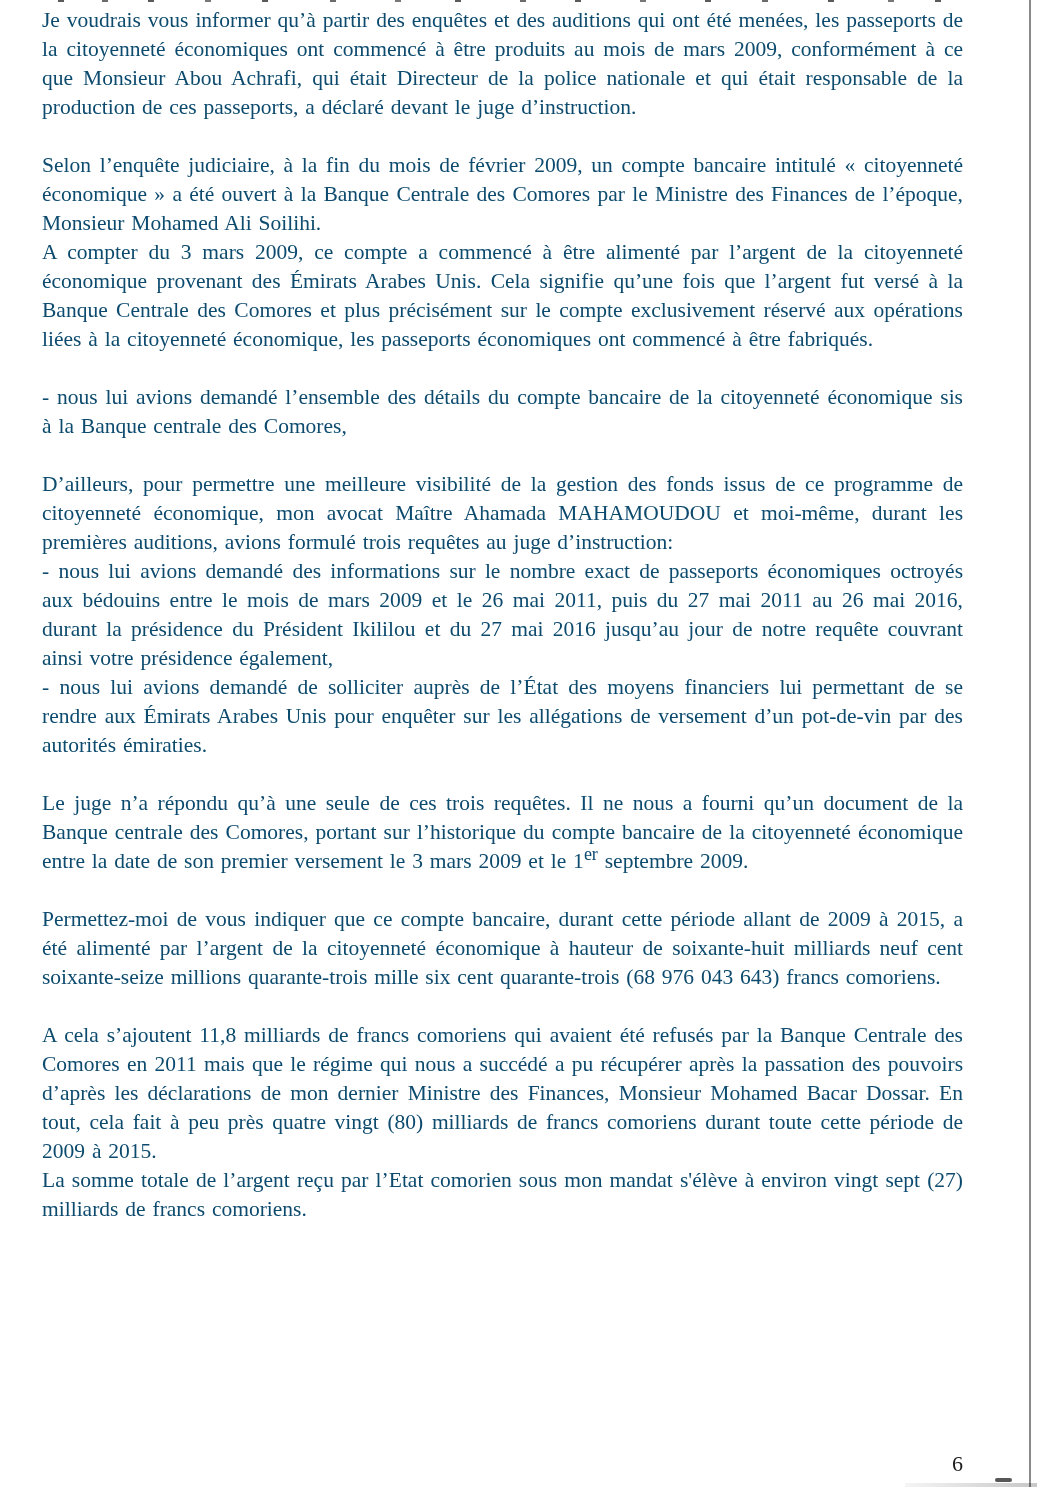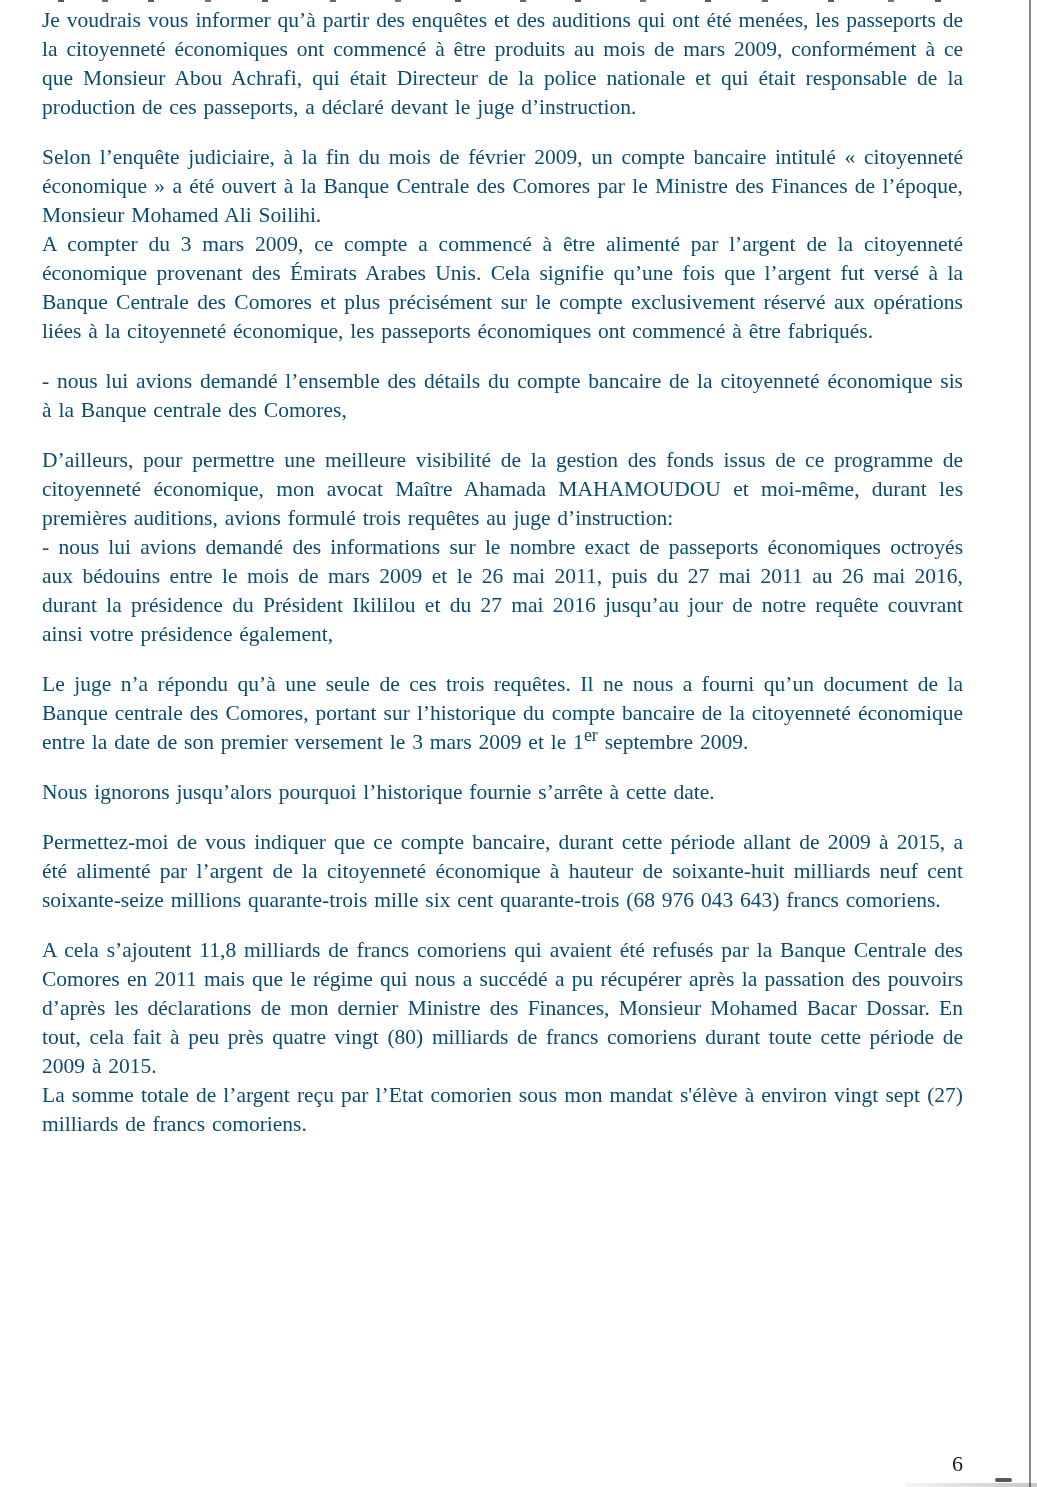--- a/index.html
+++ b/index.html
@@ -15,21 +15,21 @@
     position: absolute;
     top: 6px; left: 42px;
     width: 921px;
     font-size: 21.5px;
     line-height: 29px;
     color: #0c4a6e;
     text-align: justify;
     word-spacing: 1.5px;
   }
   .content p { margin: 0; }
-  .content p.gap { margin-top: 21px; }
+  .content p.gap { margin-top: 29px; }
   .bold { font-weight: normal; }
   .sup { vertical-align: super; font-size: 18px; line-height: 0; }
   .page-number {
     position: absolute;
     top: 1451px; left: 42px; width: 921px;
     text-align: right;
     font-size: 22px;
     color: #1c1c1c;
   }
   
@@ -77,24 +77,24 @@
   <div class="content">
     <p>Je voudrais vous informer qu’à partir des enquêtes et des auditions qui ont été menées, les passeports de la citoyenneté économiques ont commencé à être produits au mois de mars 2009, conformément à ce que Monsieur Abou Achrafi, qui était Directeur de la police nationale et qui était responsable de la production de ces passeports, a déclaré devant le juge d’instruction.</p>
 
     <p class="gap">Selon l’enquête judiciaire, à la fin du mois de février 2009, un compte bancaire intitulé « citoyenneté économique » a été ouvert à la Banque Centrale des Comores par le Ministre des Finances de l’époque, Monsieur Mohamed Ali Soilihi.</p>
     <p>A compter du 3 mars 2009, ce compte a commencé à être alimenté par l’argent de la citoyenneté économique provenant des Émirats Arabes Unis. Cela signifie qu’une fois que l’argent fut versé à la Banque Centrale des Comores et plus précisément sur le compte exclusivement réservé aux opérations liées à la citoyenneté économique, les passeports économiques ont commencé à être fabriqués.</p>
 
     <p class="gap">- nous lui avions demandé l’ensemble des détails du compte bancaire de la citoyenneté économique sis à la Banque centrale des Comores,</p>
 
     <p class="gap">D’ailleurs, pour permettre une meilleure visibilité de la gestion des fonds issus de ce programme de citoyenneté économique, mon avocat Maître Ahamada MAHAMOUDOU et moi-même, durant les premières auditions, avions formulé trois requêtes au juge d’instruction:</p>
     <p>- nous lui avions demandé des informations sur le nombre exact de passeports économiques octroyés aux bédouins entre le mois de mars 2009 et le 26 mai 2011, puis du 27 mai 2011 au 26 mai 2016, durant la présidence du Président Ikililou et du 27 mai 2016 jusqu’au jour de notre requête couvrant ainsi votre présidence également,</p>
+    <p>- nous lui avions demandé de solliciter auprès de l’État des moyens financiers lui permettant de se rendre aux Émirats Arabes Unis pour enquêter sur les allégations de versement d’un pot-de-vin par des autorités émiraties.</p>
 
     <p class="gap"><span>Le juge n’a répondu qu’à une seule de ces trois requêtes. Il ne nous a fourni qu’un document de la Banque centrale des Comores, portant sur l’historique du compte bancaire de la citoyenneté économique entre la date de son premier versement le 3 mars 2009 et le 1</span><span class="sup">er</span><span> septembre 2009.</span></p>
 
-    <p class="gap">Nous ignorons jusqu’alors pourquoi l’historique fournie s’arrête à cette date.</p>
 
     <p class="gap bold">Permettez-moi de vous indiquer que ce compte bancaire, durant cette période allant de 2009 à 2015, a été alimenté par l’argent de la citoyenneté économique à hauteur de soixante-huit milliards neuf cent soixante-seize millions quarante-trois mille six cent quarante-trois (68 976 043 643) francs comoriens.</p>
 
     <p class="gap">A cela s’ajoutent 11,8 milliards de francs comoriens qui avaient été refusés par la Banque Centrale des Comores en 2011 mais que le régime qui nous a succédé a pu récupérer après la passation des pouvoirs d’après les déclarations de mon dernier Ministre des Finances, Monsieur Mohamed Bacar Dossar. En tout, cela fait à peu près quatre vingt (80) milliards de francs comoriens durant toute cette période de 2009 à 2015.</p>
     <p>La somme totale de l’argent reçu par l’Etat comorien sous mon mandat s'élève à environ vingt sept (27)  milliards de francs comoriens.</p>
   </div>
 
   <div class="page-number">6</div>
 
   <div class="scan-edge-line"></div>

